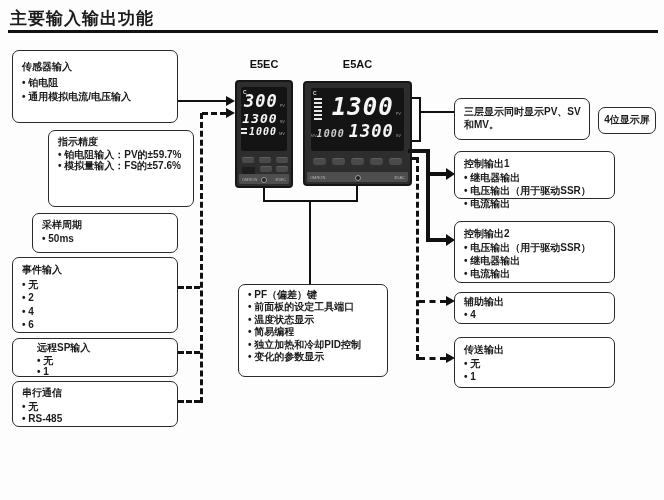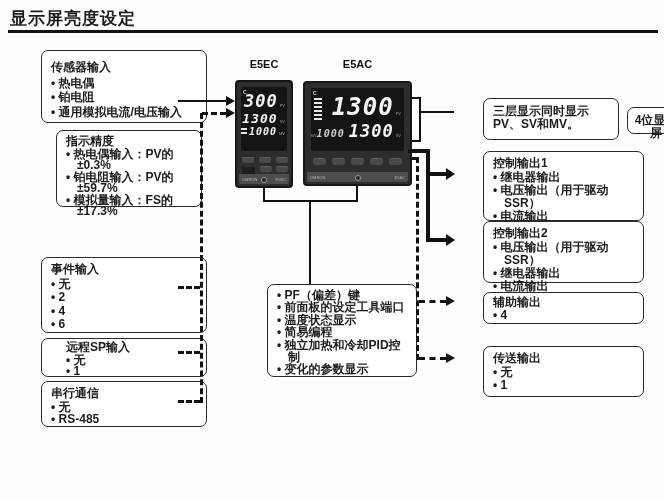--- a/index.html
+++ b/index.html
@@ -3,21 +3,21 @@
 <meta charset="utf-8">
 <style>
   html,body{margin:0;padding:0;background:#fff;}
   .page{position:relative;width:664px;height:500px;background:#fdfdfd;overflow:hidden;
         font-family:"Liberation Sans",sans-serif;color:#1b1b1b;}
   .title{position:absolute;left:10px;top:7px;font-size:17px;font-weight:bold;letter-spacing:1px;}
   .title-rule{position:absolute;left:8px;top:30px;width:650px;height:3px;background:#111;}
 
   
   .fbox{position:absolute;background:#fff;border:1.5px solid #2a2a2a;border-radius:7px;
-        box-sizing:border-box;padding:5px 7px 4px 9px;font-size:12px;font-weight:bold;line-height:12.5px;margin-left:29px;}
+        box-sizing:border-box;padding:5px 7px 4px 9px;font-size:10px;font-weight:bold;line-height:12.5px;}
   .fbox-title{margin-bottom:1px;}
   .item{padding-left:11px;text-indent:-11px;}
   .item::before{content:"• ";}
   .plain{padding-left:0;text-indent:0;}
 
   
   .dev-label{position:absolute;font-size:11px;font-weight:bold;text-align:center;color:#111;}
   .device{position:absolute;background:#2d2d2d;border:2px solid #161616;border-radius:4px;box-sizing:border-box;}
   .screen{position:absolute;background:#141414;border-radius:2px;overflow:hidden;}
   .digits{font-family:"DejaVu Sans Mono",monospace;font-style:italic;font-weight:bold;color:#f6f6f6;letter-spacing:1px;}
@@ -41,37 +41,39 @@
   .arr{position:absolute;width:0;height:0;border-top:5px solid transparent;
        border-bottom:5px solid transparent;border-left:9px solid #111;}
   .arr-big{position:absolute;width:0;height:0;border-top:6px solid transparent;
        border-bottom:6px solid transparent;border-left:9px solid #111;}
 </style>
 </head>
 <body>
 
 <div class="page">
 
-  <div class="title">显示屏亮度设定</div>
+  <div class="title">主要输入输出功能</div>
   <div class="title-rule"></div>
 
   <div class="fbox" style="left:12px;top:50px;width:166px;height:73px;line-height:14.5px;padding-top:9px;">
     <div class="fbox-title">传感器输入</div>
-    <div class="item">热电偶</div>
     <div class="item">铂电阻</div>
     <div class="item">通用模拟电流/电压输入</div>
   </div>
 
-  <div class="fbox" style="left:27px;top:130px;width:146px;height:77px;line-height:11.5px;">
+  <div class="fbox" style="left:48px;top:130px;width:146px;height:77px;line-height:11.5px;">
     <div class="fbox-title">指示精度</div>
-    <div class="item">热电偶输入：PV的±0.3%</div>
     <div class="item">铂电阻输入：PV的±59.7%</div>
-    <div class="item">模拟量输入：FS的±17.3%</div>
-  </div>
-
+    <div class="item">模拟量输入：FS的±57.6%</div>
+  </div>
+
+  <div class="fbox" style="left:32px;top:213px;width:146px;height:40px;">
+    <div class="fbox-title">采样周期</div>
+    <div class="item">50ms</div>
+  </div>
 
   <div class="fbox" style="left:12px;top:257px;width:166px;height:76px;line-height:13.5px;">
     <div class="fbox-title">事件输入</div>
     <div class="item">无</div>
     <div class="item">2</div>
     <div class="item">4</div>
     <div class="item">6</div>
   </div>
 
   <div class="fbox" style="left:12px;top:338px;width:166px;height:39px;line-height:11.5px;padding-top:3px;padding-left:24px;">
@@ -165,40 +167,40 @@
   </div>
 
   <div class="fbox" style="left:454px;top:98px;width:136px;height:42px;line-height:13px;padding-top:6px;">
     <div class="plain">三层显示同时显示PV、SV和MV。</div>
   </div>
 
   <div class="fbox" style="left:598px;top:107px;width:58px;height:27px;padding:6px 4px;text-align:center;">
     <div class="plain">4位显示屏</div>
   </div>
 
-  <div class="fbox" style="left:454px;top:151px;width:161px;height:70px;line-height:13px;">
+  <div class="fbox" style="left:454px;top:151px;width:161px;height:48px;line-height:13px;">
     <div class="fbox-title">控制输出1</div>
     <div class="item">继电器输出</div>
     <div class="item">电压输出（用于驱动SSR）</div>
     <div class="item">电流输出</div>
   </div>
 
   <div class="fbox" style="left:454px;top:221px;width:161px;height:62px;line-height:13px;">
     <div class="fbox-title">控制输出2</div>
     <div class="item">电压输出（用于驱动SSR）</div>
     <div class="item">继电器输出</div>
     <div class="item">电流输出</div>
   </div>
 
   <div class="fbox" style="left:454px;top:292px;width:161px;height:32px;line-height:12px;padding-top:3px;">
     <div class="fbox-title">辅助输出</div>
     <div class="item">4</div>
   </div>
 
-  <div class="fbox" style="left:454px;top:346px;width:161px;height:51px;line-height:13px;">
+  <div class="fbox" style="left:454px;top:337px;width:161px;height:51px;line-height:13px;">
     <div class="fbox-title">传送输出</div>
     <div class="item">无</div>
     <div class="item">1</div>
   </div>
 
   <div class="ln" style="left:178px;top:100px;width:48px;height:2px;"></div>
   <div class="arr" style="left:226px;top:96px;"></div>
 
   <div class="dash-h" style="left:202px;top:112px;width:24px;"></div>
   <div class="arr" style="left:226px;top:108px;"></div>

